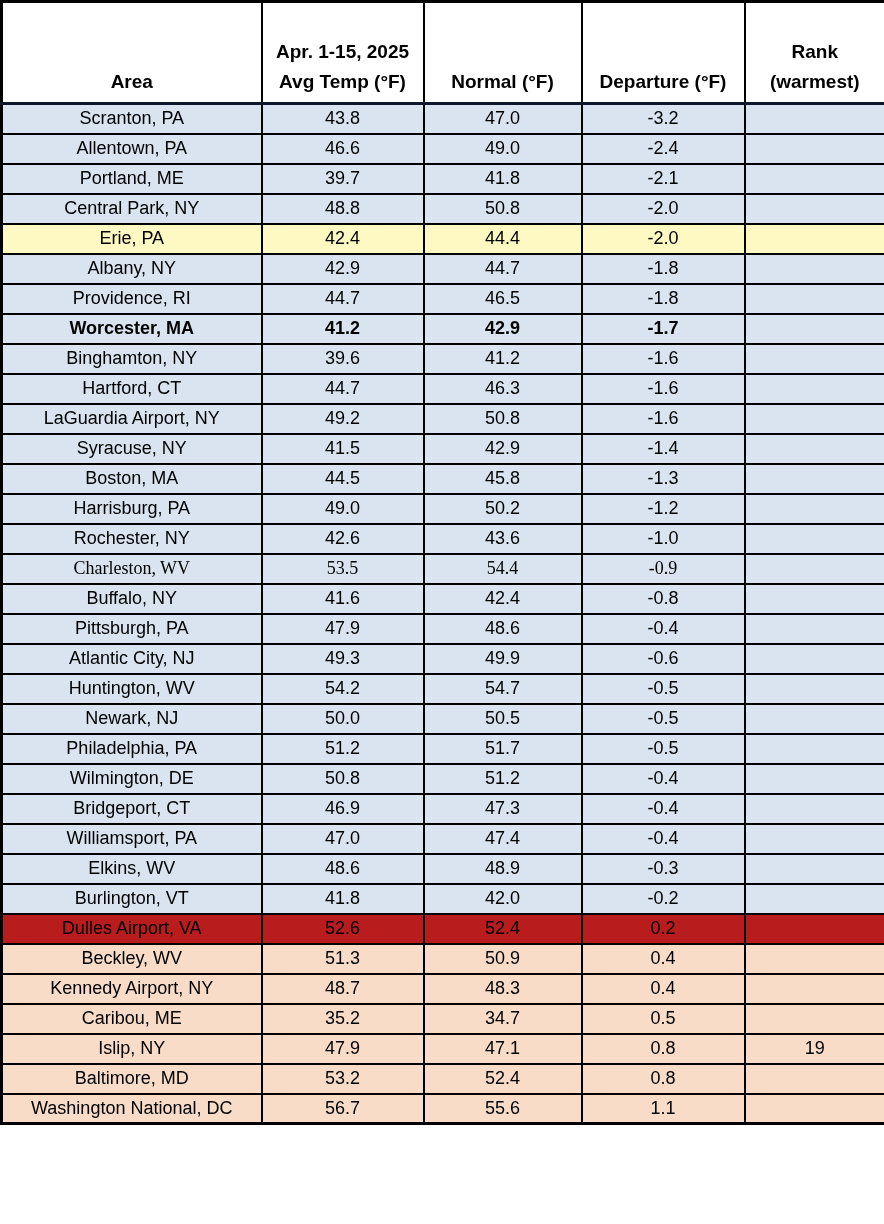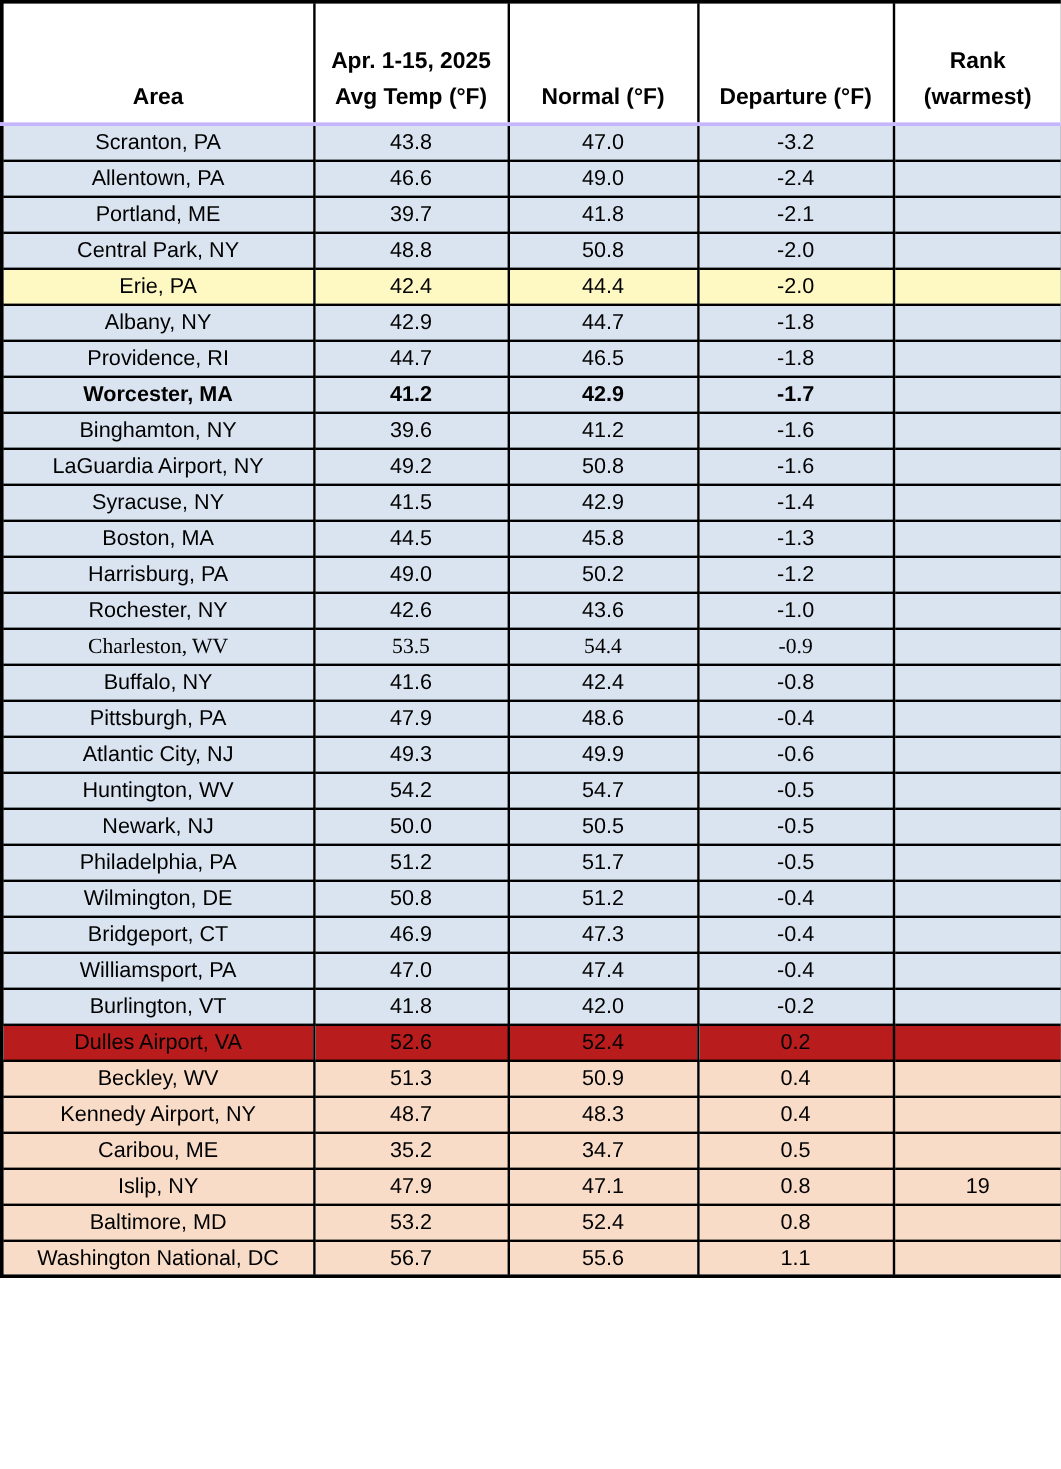--- a/index.html
+++ b/index.html
@@ -31,21 +31,21 @@
     box-sizing: border-box;
   }
   table.temp-table th {
     background: #ffffff;
     font-weight: bold;
     font-size: 19px;
     height: 102px;
     vertical-align: bottom;
     padding-bottom: 6px;
     line-height: 1.55;
-    border-bottom: 3px solid #c4b5fd;
+    border-bottom: 3px solid #0f172a;
   }
   table.temp-table td {
     font-size: 18px;
     height: 30px;
     vertical-align: middle;
   }
   .hdr-line { display: block; }
 </style>
 </head>
 <body>
@@ -138,20 +138,27 @@
           <td></td>
         </tr>
         <tr style="background: rgb(218, 228, 240);">
           <td>Binghamton, NY</td>
           <td>39.6</td>
           <td>41.2</td>
           <td>-1.6</td>
           <td></td>
         </tr>
         <tr style="background: rgb(218, 228, 240);">
+          <td>Hartford, CT</td>
+          <td>44.7</td>
+          <td>46.3</td>
+          <td>-1.6</td>
+          <td></td>
+        </tr>
+        <tr style="background: rgb(218, 228, 240);">
           <td>LaGuardia Airport, NY</td>
           <td>49.2</td>
           <td>50.8</td>
           <td>-1.6</td>
           <td></td>
         </tr>
         <tr style="background: rgb(218, 228, 240);">
           <td>Syracuse, NY</td>
           <td>41.5</td>
           <td>42.9</td>
@@ -243,20 +250,27 @@
           <td></td>
         </tr>
         <tr style="background: rgb(218, 228, 240);">
           <td>Williamsport, PA</td>
           <td>47.0</td>
           <td>47.4</td>
           <td>-0.4</td>
           <td></td>
         </tr>
         <tr style="background: rgb(218, 228, 240);">
+          <td>Elkins, WV</td>
+          <td>48.6</td>
+          <td>48.9</td>
+          <td>-0.3</td>
+          <td></td>
+        </tr>
+        <tr style="background: rgb(218, 228, 240);">
           <td>Burlington, VT</td>
           <td>41.8</td>
           <td>42.0</td>
           <td>-0.2</td>
           <td></td>
         </tr>
         <tr style="background: #b91c1c;">
           <td>Dulles Airport, VA</td>
           <td>52.6</td>
           <td>52.4</td>

